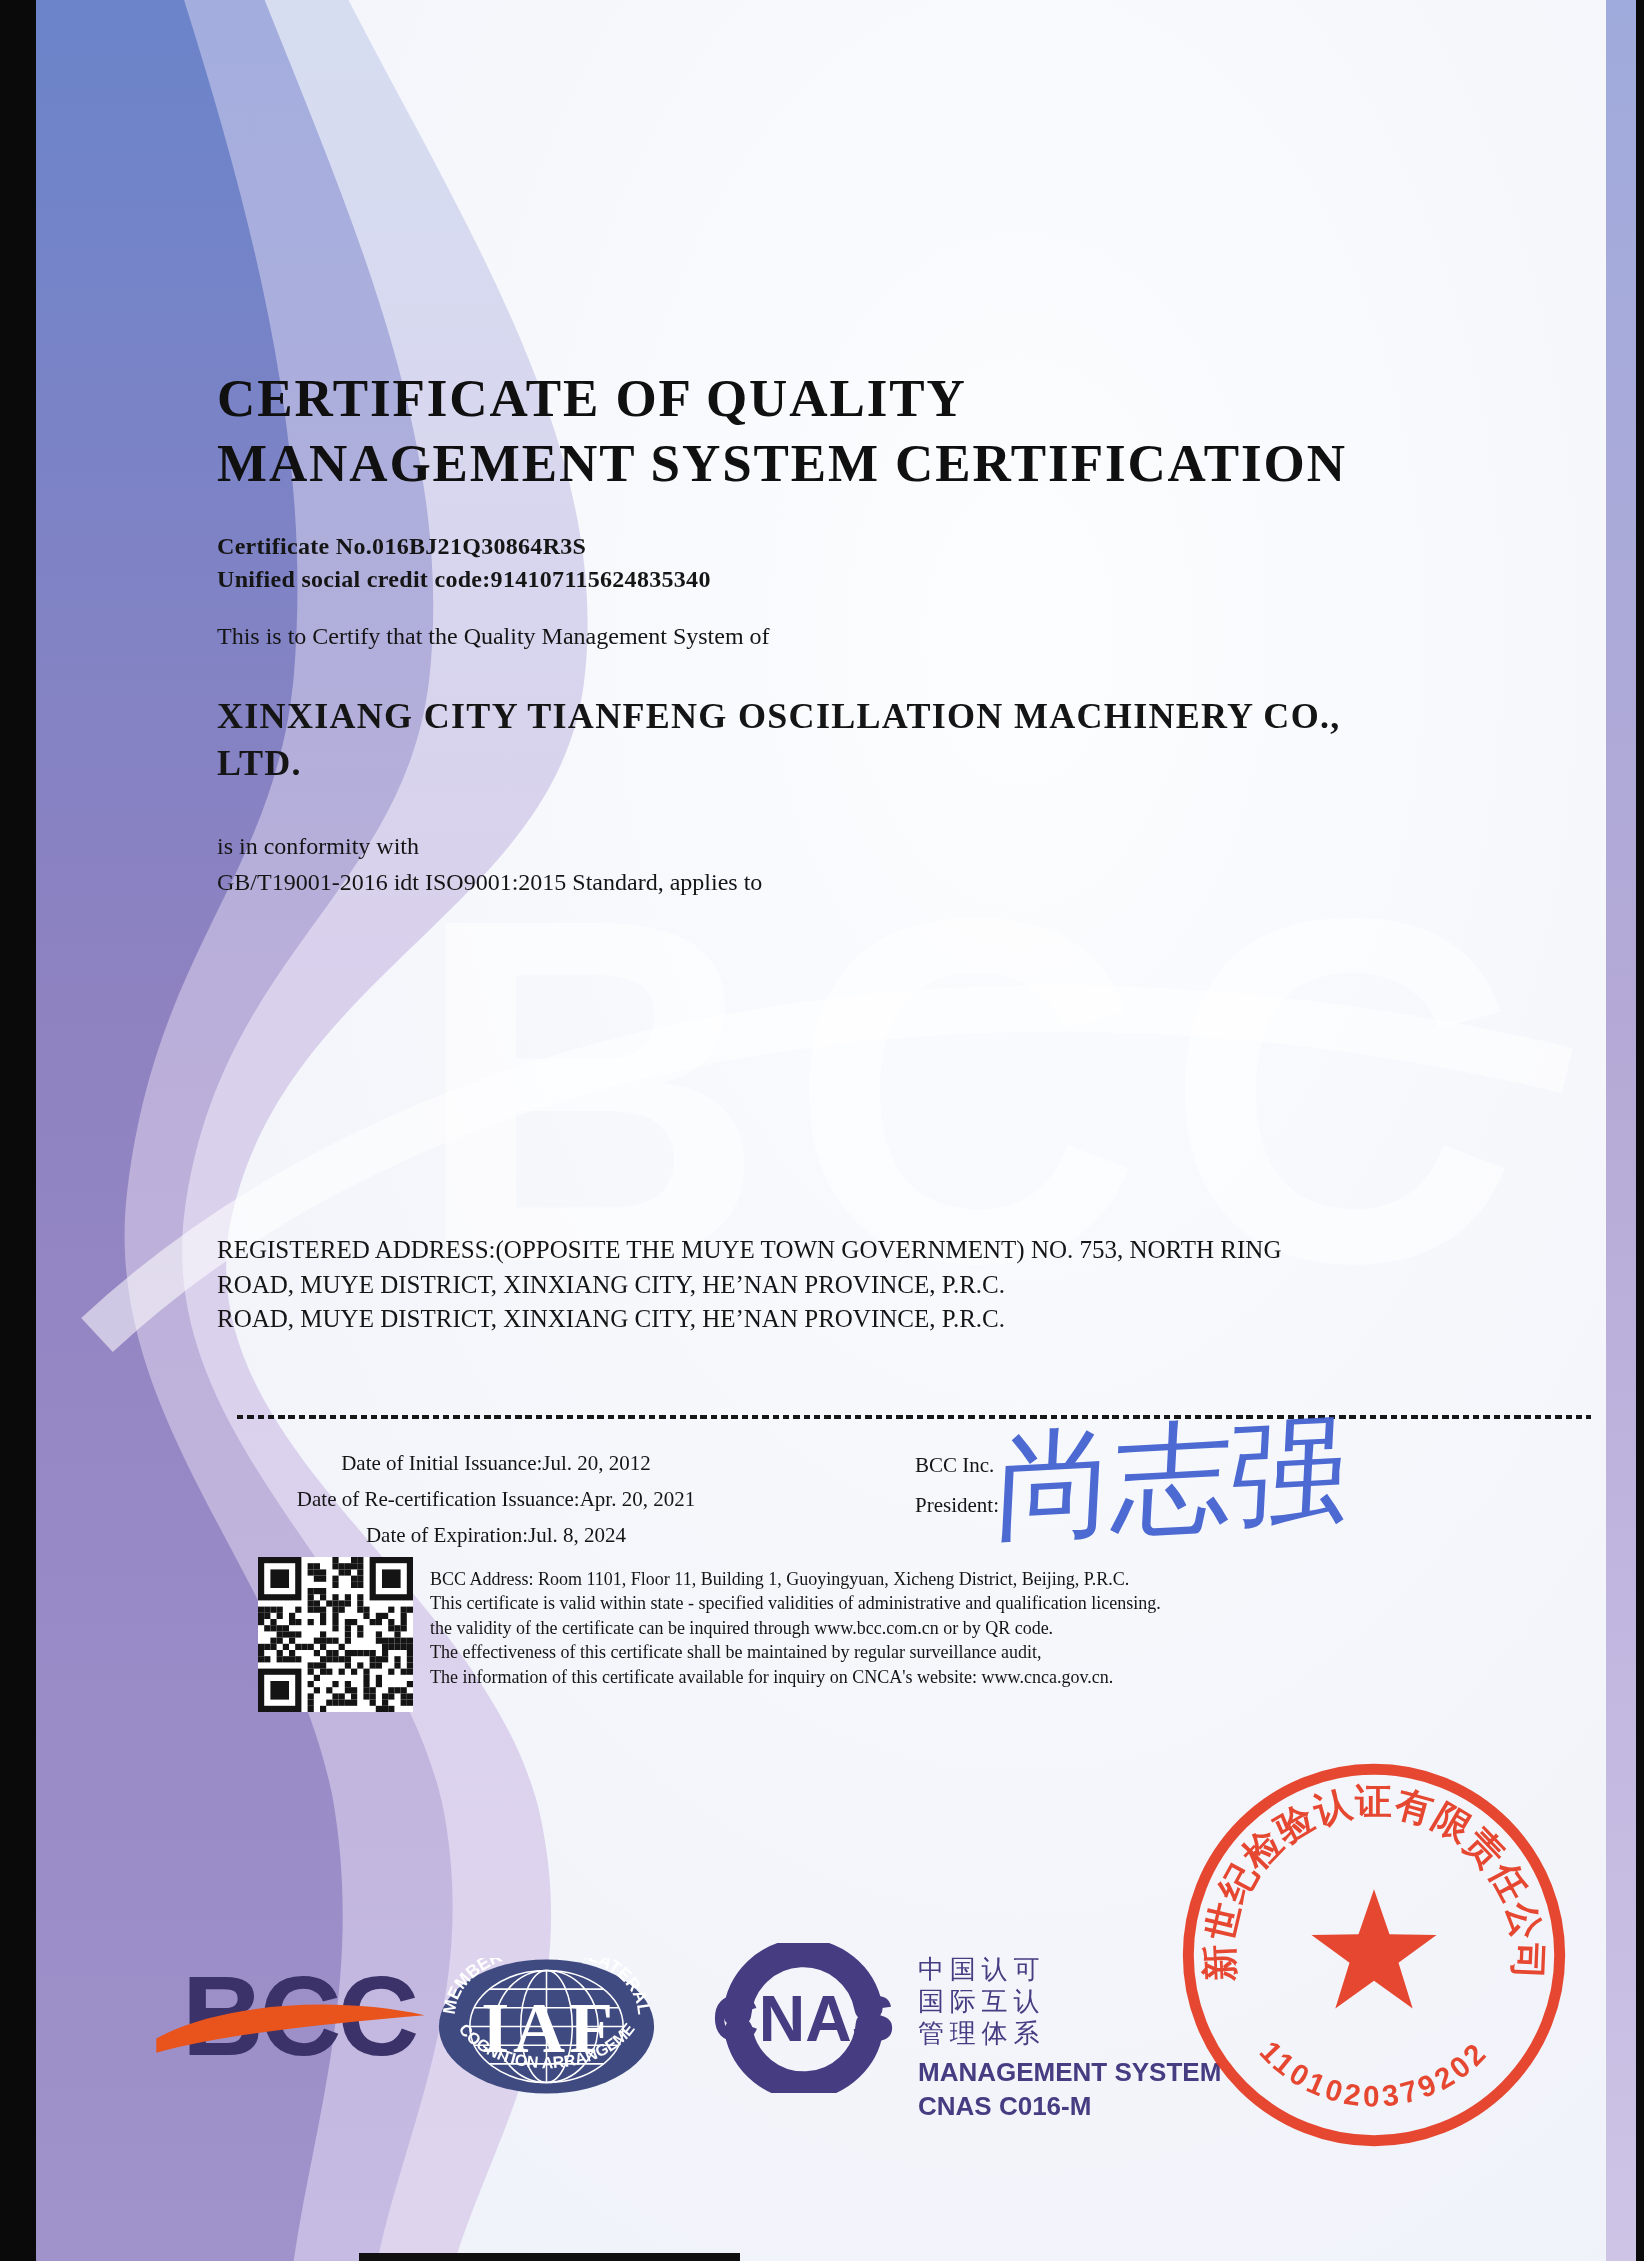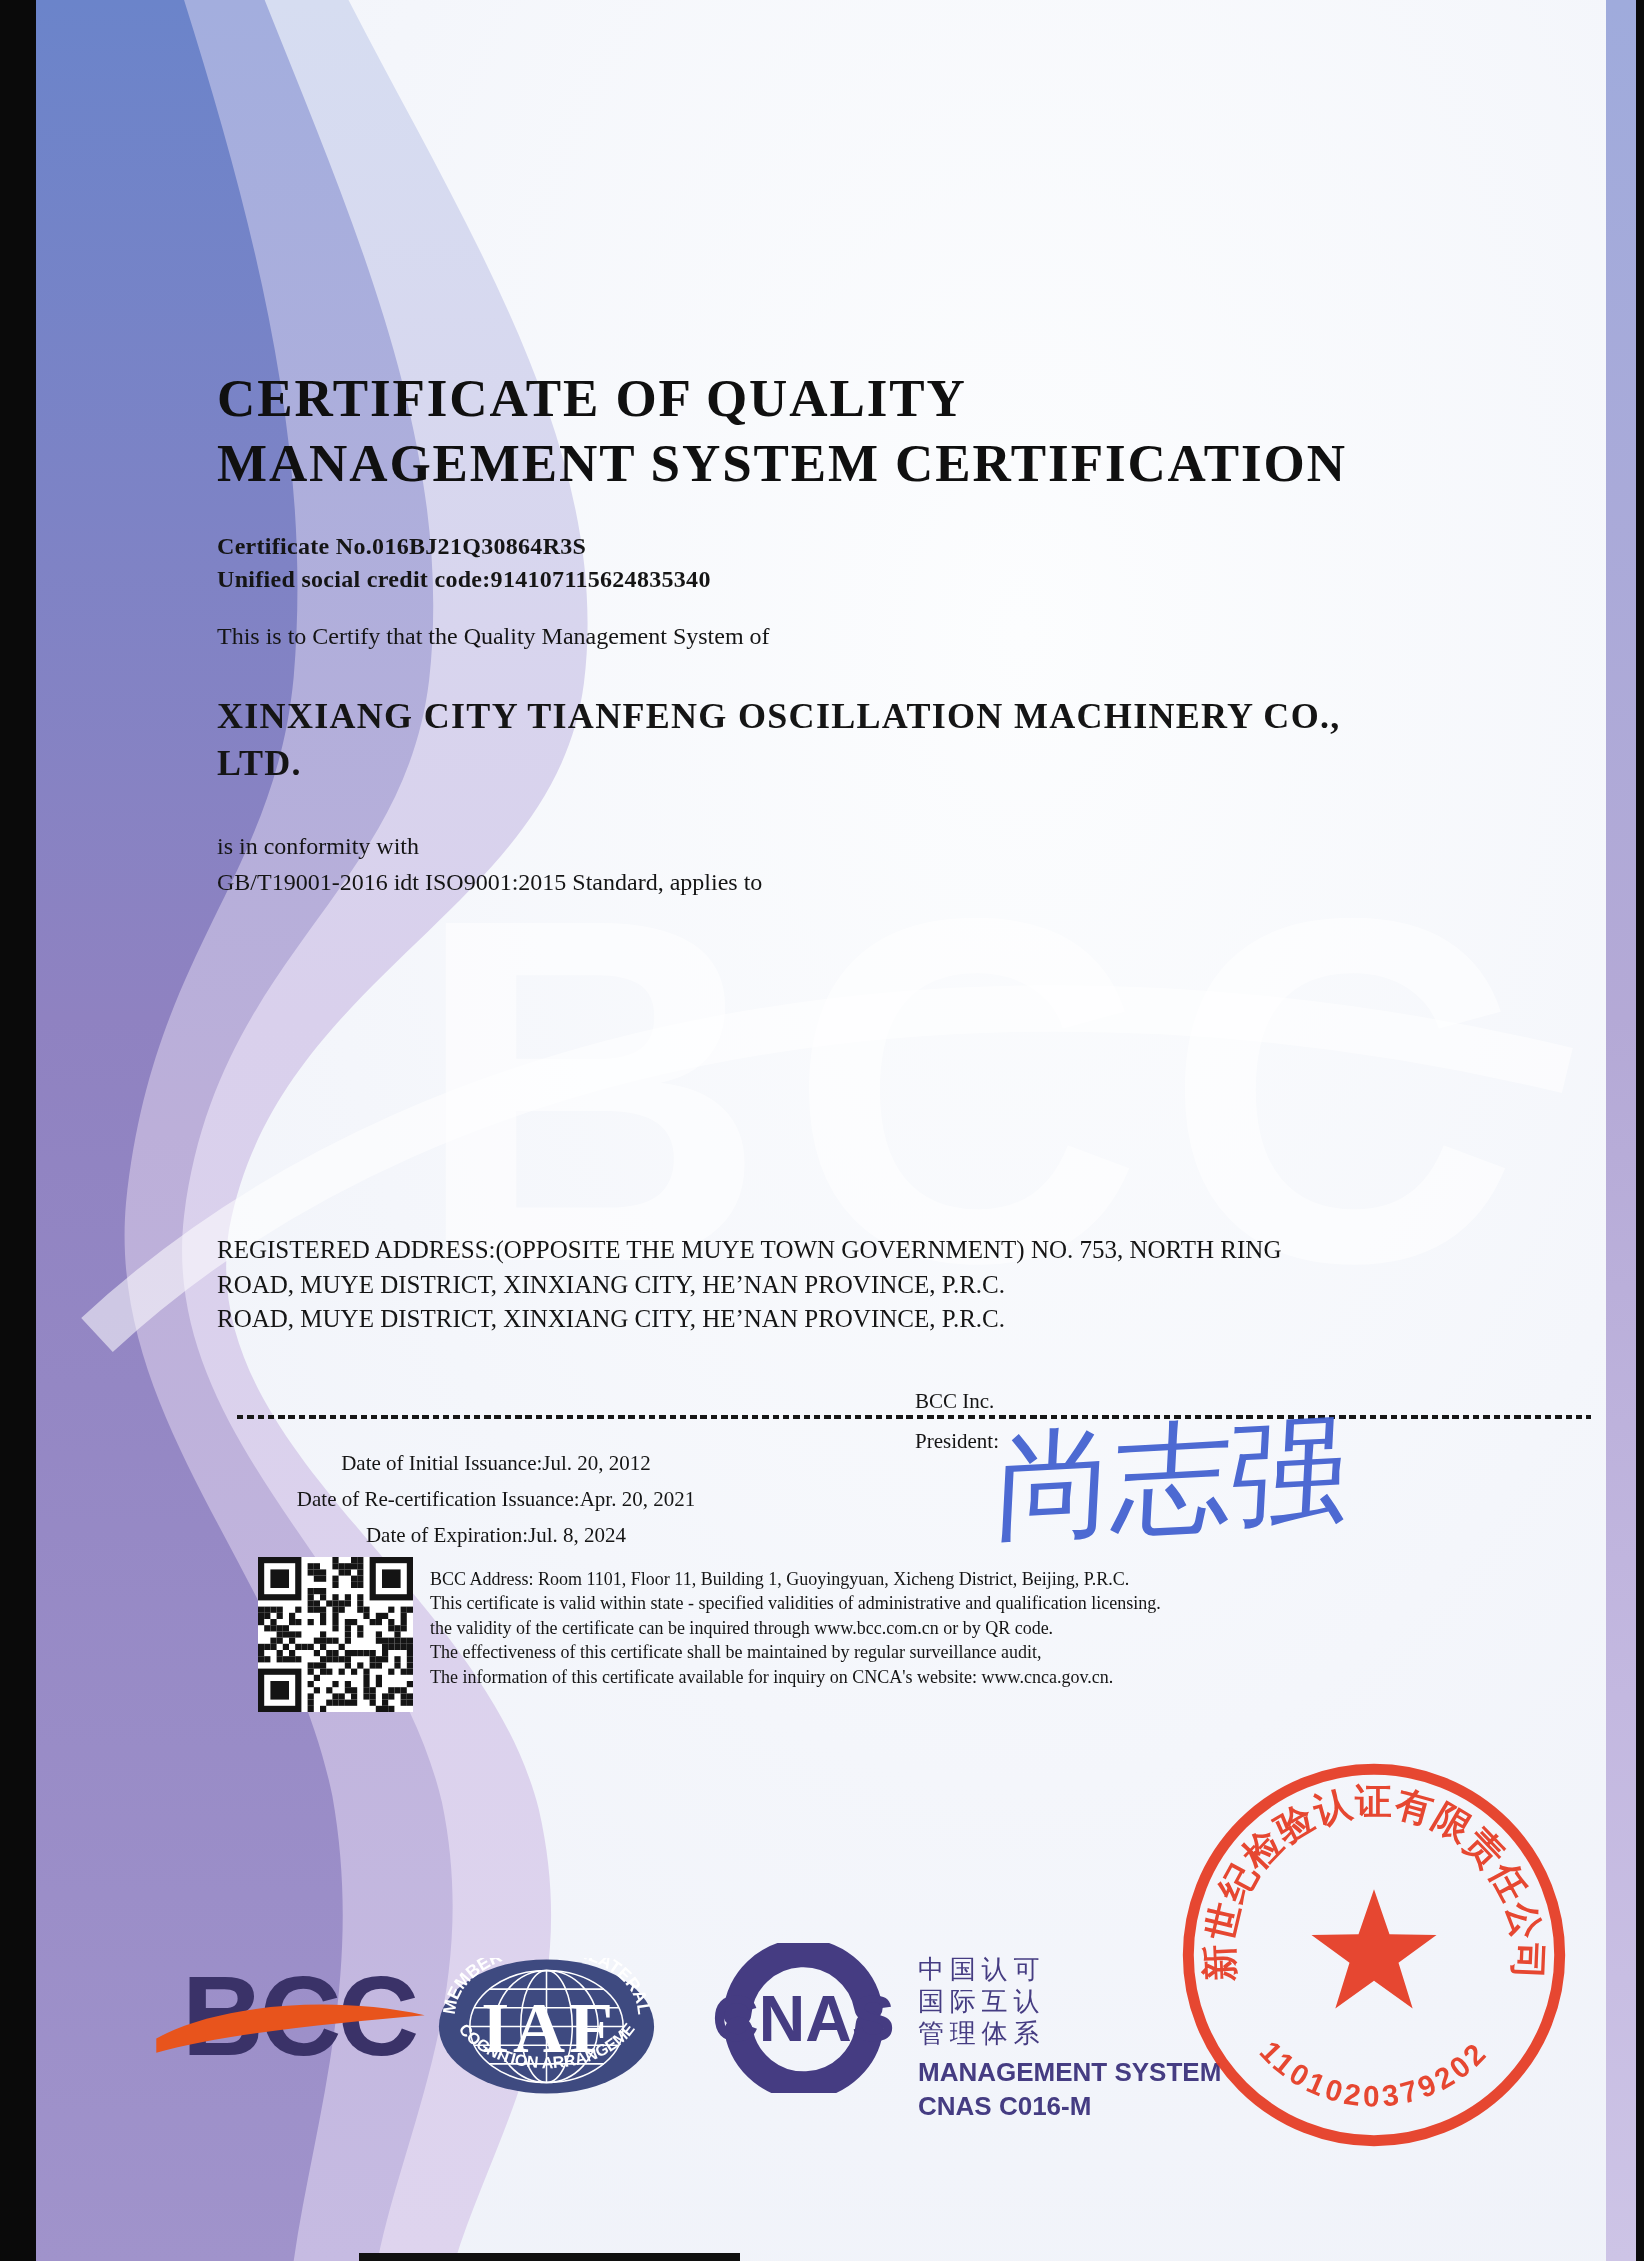--- a/index.html
+++ b/index.html
@@ -40,21 +40,21 @@
   .company{top:693px;font-size:36px;font-weight:bold;letter-spacing:1.3px;line-height:1.3;}
   .conformity{top:833px;font-size:24px;}
   .standard{top:869px;font-size:24px;}
   .scope{top:1054px;font-size:26px;letter-spacing:0.6px;}
   .addresses{top:1233px;font-size:25px;line-height:1.38;}
 
   .dash-sep{left:237px;top:1415px;width:1354px;height:3.9px;
     background:repeating-linear-gradient(90deg,#171717 0 6.4px,transparent 6.4px 10.3px);}
 
   .dates{left:206px;top:1445px;width:580px;text-align:center;font-size:21px;line-height:1.72;}
-  .issuer{left:915px;top:1382px;font-size:21px;line-height:1.9;}
+  .issuer{left:915px;top:1446px;font-size:21px;line-height:1.9;}
 
   .signature{
     left:996px;top:1406px;width:451px;
     font-size:119px;line-height:1.2;color:#3f5ecf;
     letter-spacing:-2.6px;
     transform:rotate(-3deg) skewX(-6deg);
     opacity:0.92;z-index:4;
   }
 
   .qr{left:258px;top:1557px;z-index:3;}

